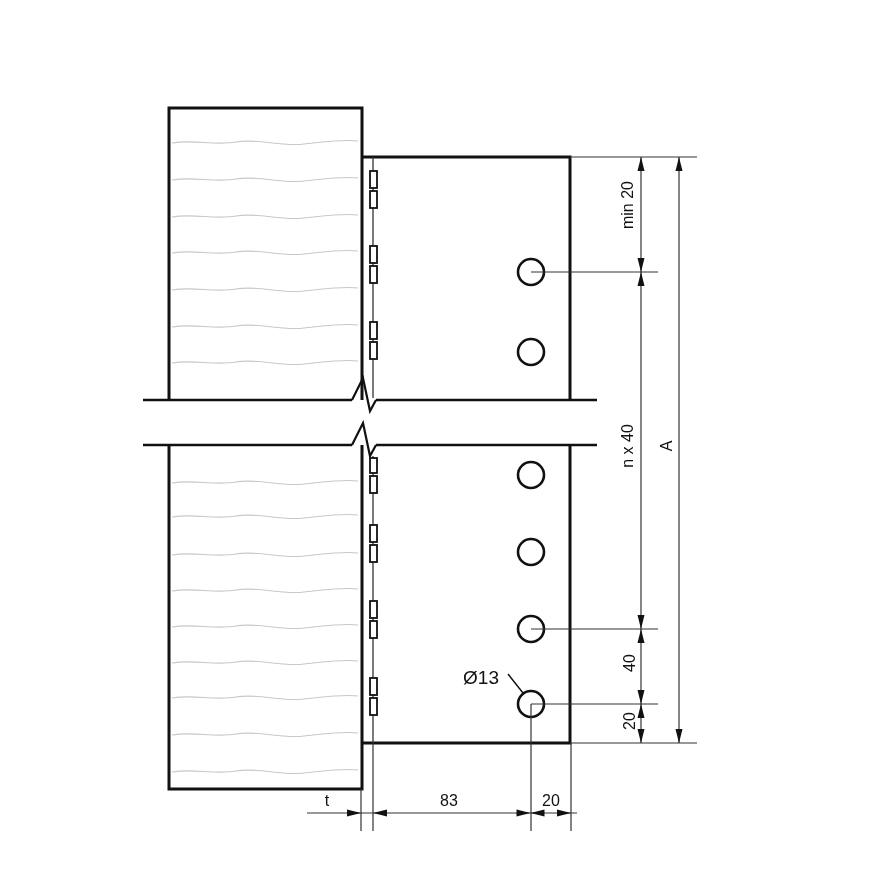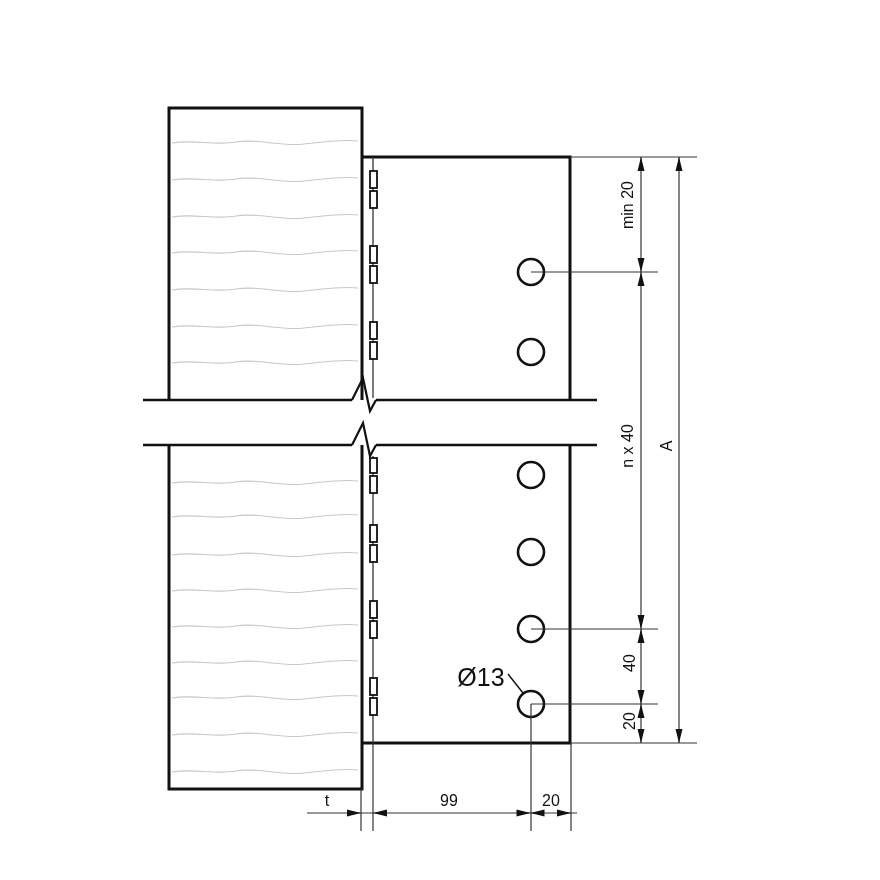--- a/index.html
+++ b/index.html
@@ -16,21 +16,21 @@
     font-size:16px;
     color:#111;
     white-space:nowrap;
     transform:translate(-50%,-50%);
     line-height:1;
   }
   .dim-label.vertical{
     transform:translate(-50%,-50%) rotate(-90deg);
   }
   .dim-label.dia{
-    font-size:25px;
+    font-size:19px;
   }
 </style>
 </head>
 <body>
 
 <div class="canvas">
 
   <svg width="880" height="880" viewBox="0 0 880 880">
     <defs>
       <path id="grain" d="M0 0 C 22 -4, 42 3, 64 -1 C 86 -5, 108 4, 132 1 C 152 -1, 172 -4, 186 -2" fill="none" stroke="#c8c8c8" stroke-width="1.1"></path>
@@ -157,19 +157,19 @@
   <div class="dim-label vertical" style="left:628px;top:446px;">n x 40</div>
 
   <div class="dim-label vertical" style="left:630px;top:663px;">40</div>
 
   <div class="dim-label vertical" style="left:630px;top:721px;">20</div>
 
   <div class="dim-label vertical" style="left:667px;top:446px;">A</div>
 
   <div class="dim-label" style="left:327px;top:801px;">t</div>
 
-  <div class="dim-label" style="left:449px;top:801px;">99</div>
+  <div class="dim-label" style="left:449px;top:801px;">83</div>
 
   <div class="dim-label" style="left:551px;top:801px;">20</div>
 
   <div class="dim-label dia" style="left:481px;top:677px;">Ø13</div>
 
 </div>
 
 </body></html>

